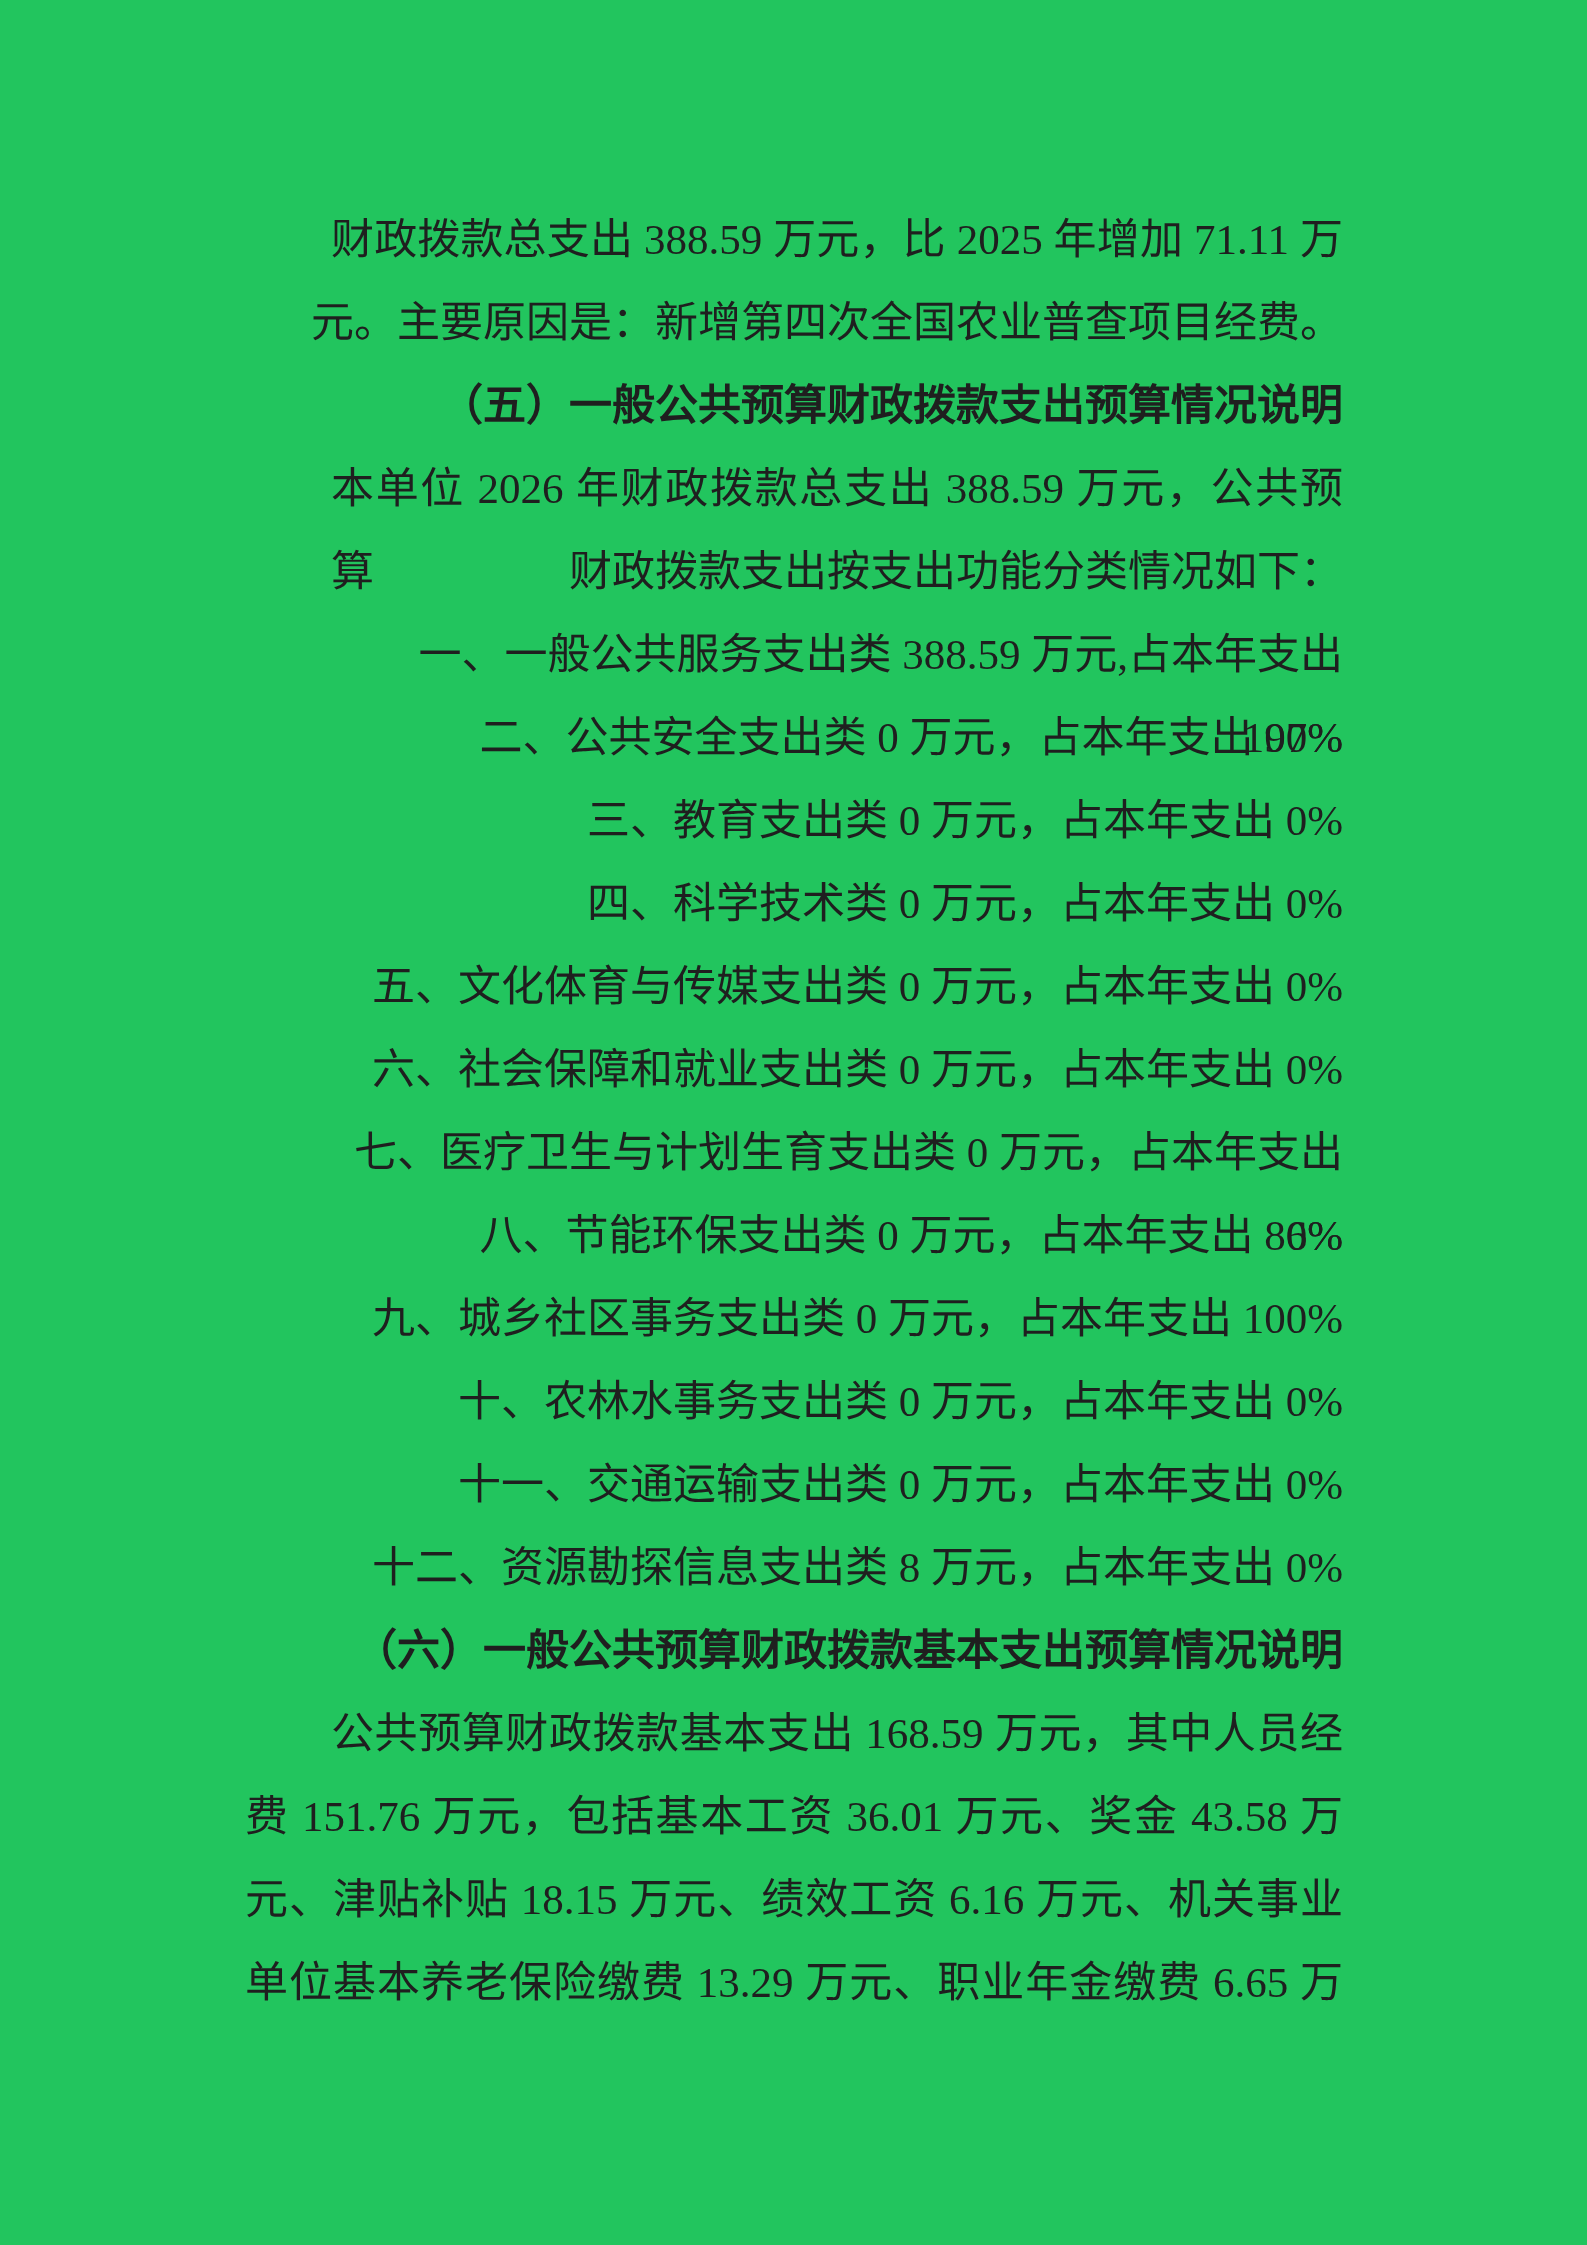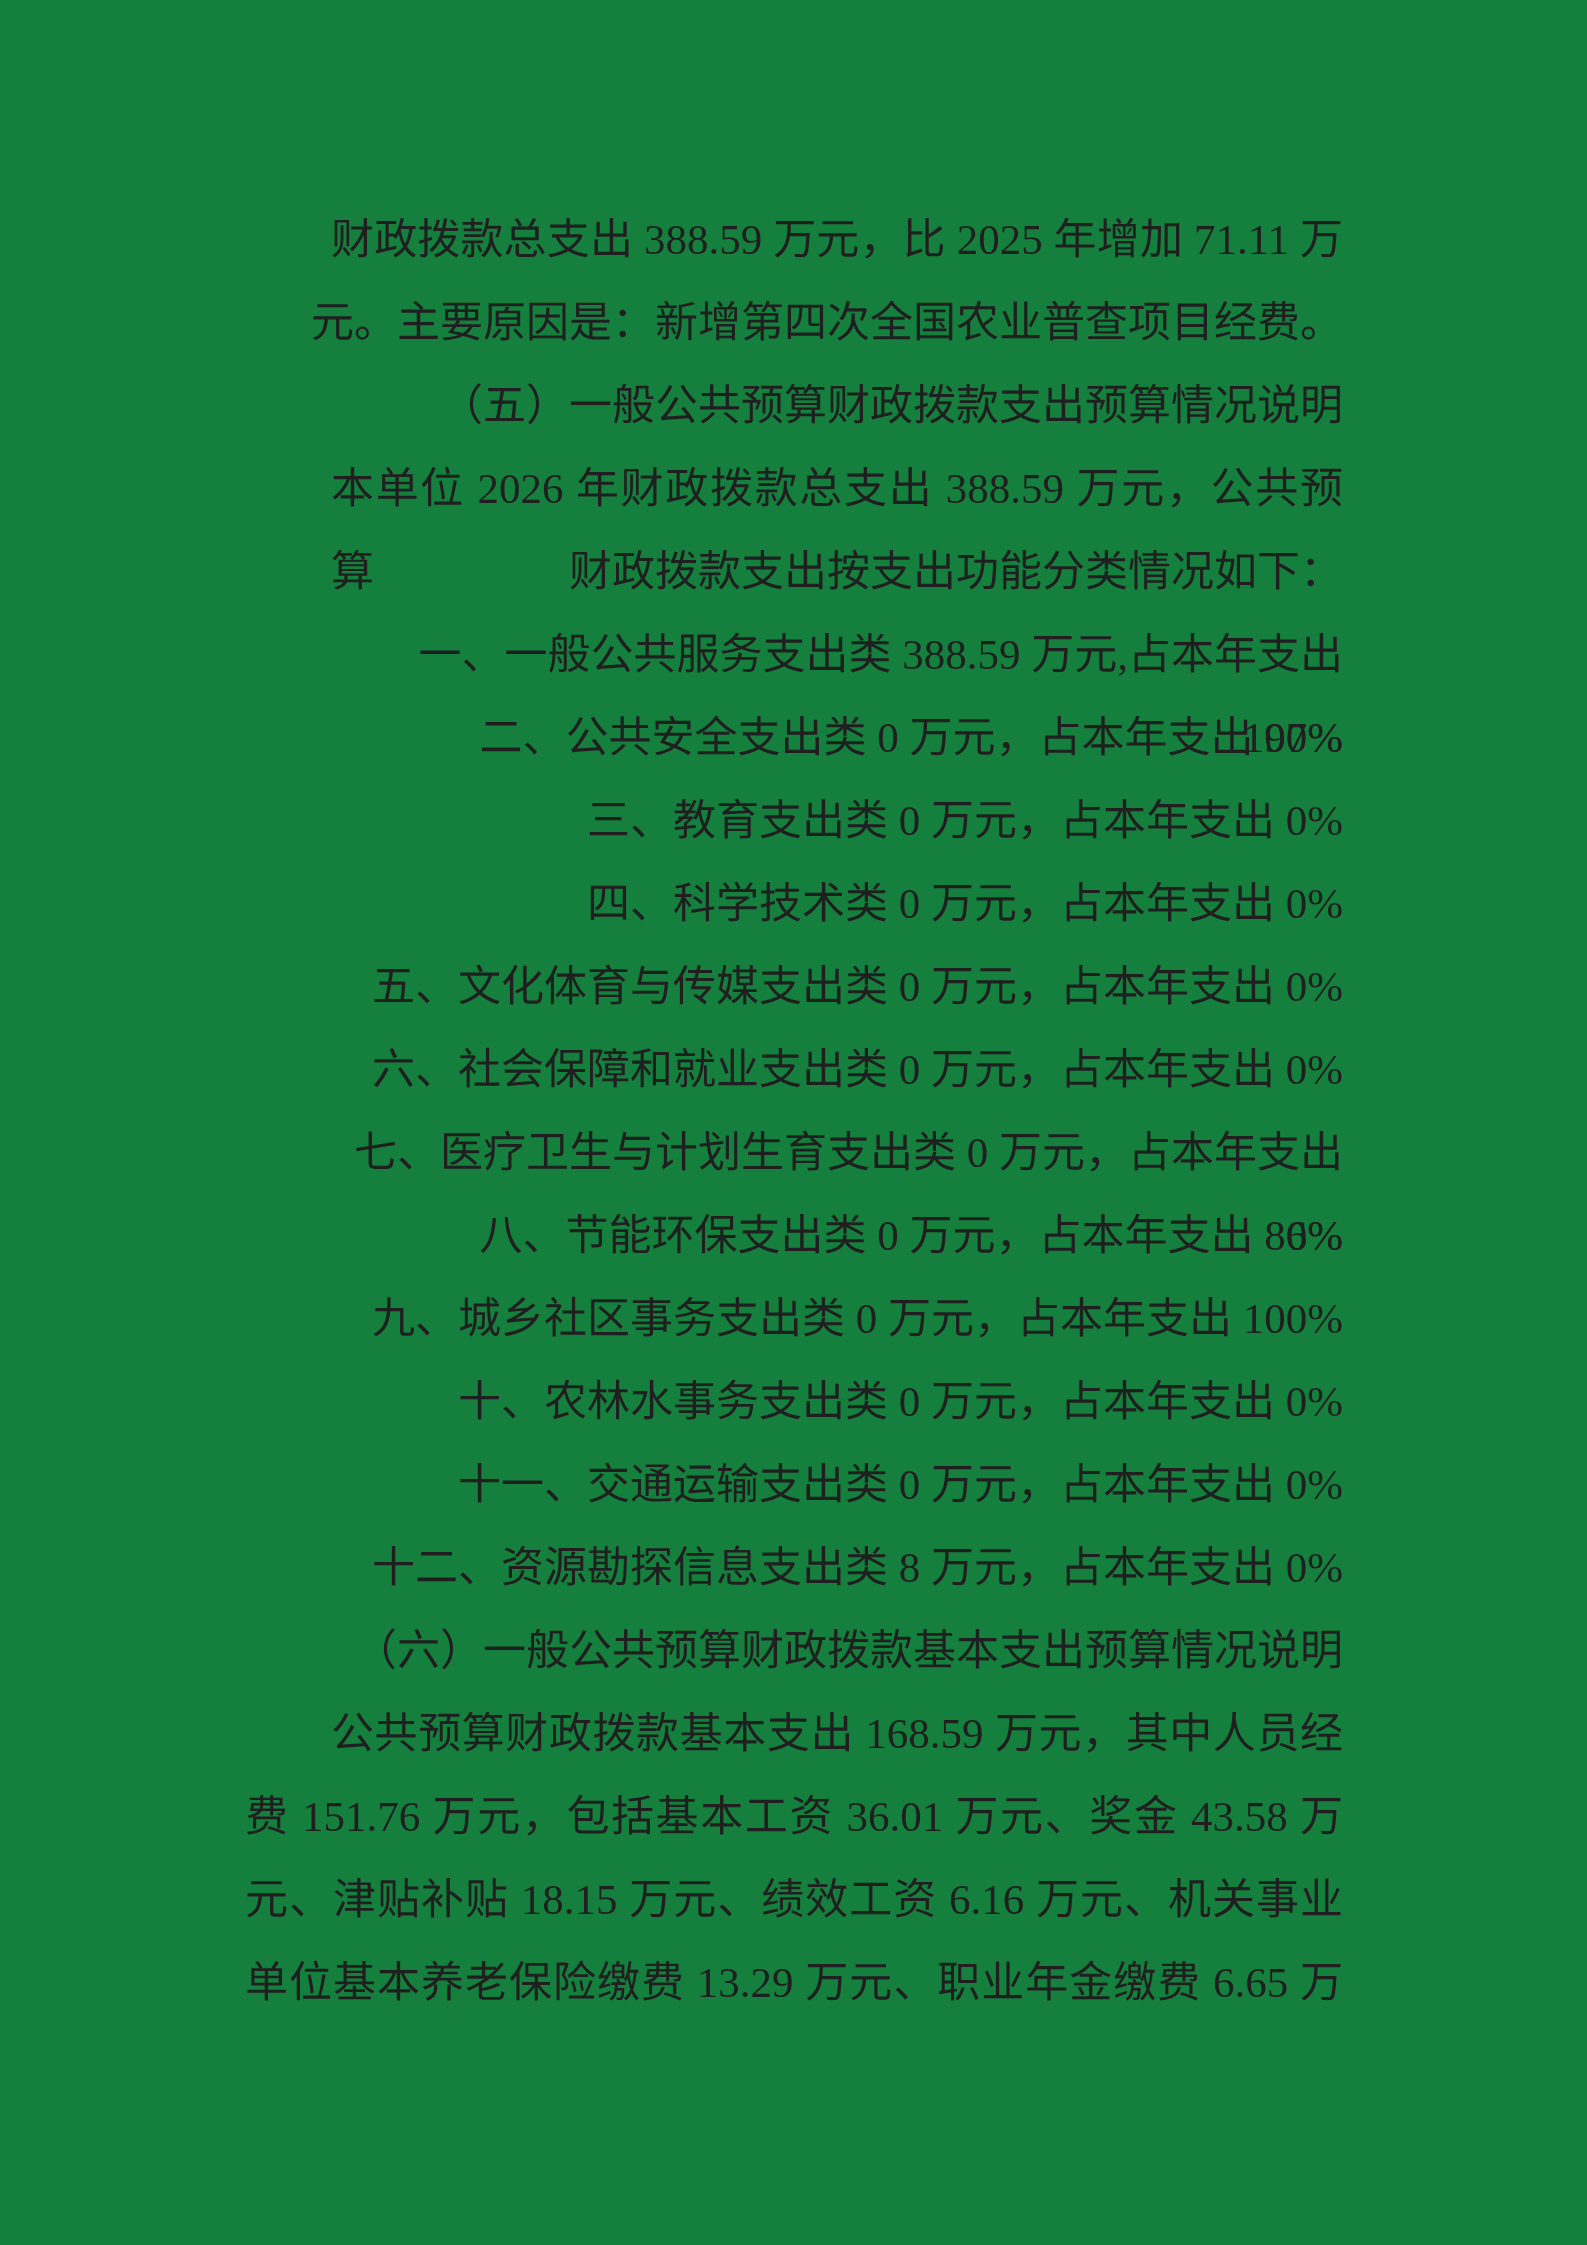--- a/index.html
+++ b/index.html
@@ -12,39 +12,39 @@
     height: 2245px;
     overflow: hidden;
     font-family: "Liberation Serif", "DejaVu Serif", serif;
     color: #1f1f1f;
   }
   .page {
     box-sizing: border-box;
     width: 1587px;
     height: 2245px;
     padding: 198px 244px 0 245px;
-    background: #15803d;
+    background: #22c55e;
   }
   .line {
     height: 83px;
     line-height: 83px;
     font-size: 43px;
     white-space: normal;
     text-align: right;
     letter-spacing: 0;
   }
   .line.indent {
     padding-left: 86px;
   }
   .line.stretch {
     text-align: justify;
     text-align-last: justify;
   }
   .line.bold {
-    font-weight: 400;
+    font-weight: 700;
   }
 </style>
 </head>
 <body>
 
 <div class="page">
   <div class="line indent stretch">财政拨款总支出 388.59 万元，比 2025 年增加 71.11 万</div>
   <div class="line">元。主要原因是：新增第四次全国农业普查项目经费。</div>
   <div class="line indent bold">（五）一般公共预算财政拨款支出预算情况说明</div>
   <div class="line indent stretch">本单位 2026 年财政拨款总支出 388.59 万元，公共预算</div>

